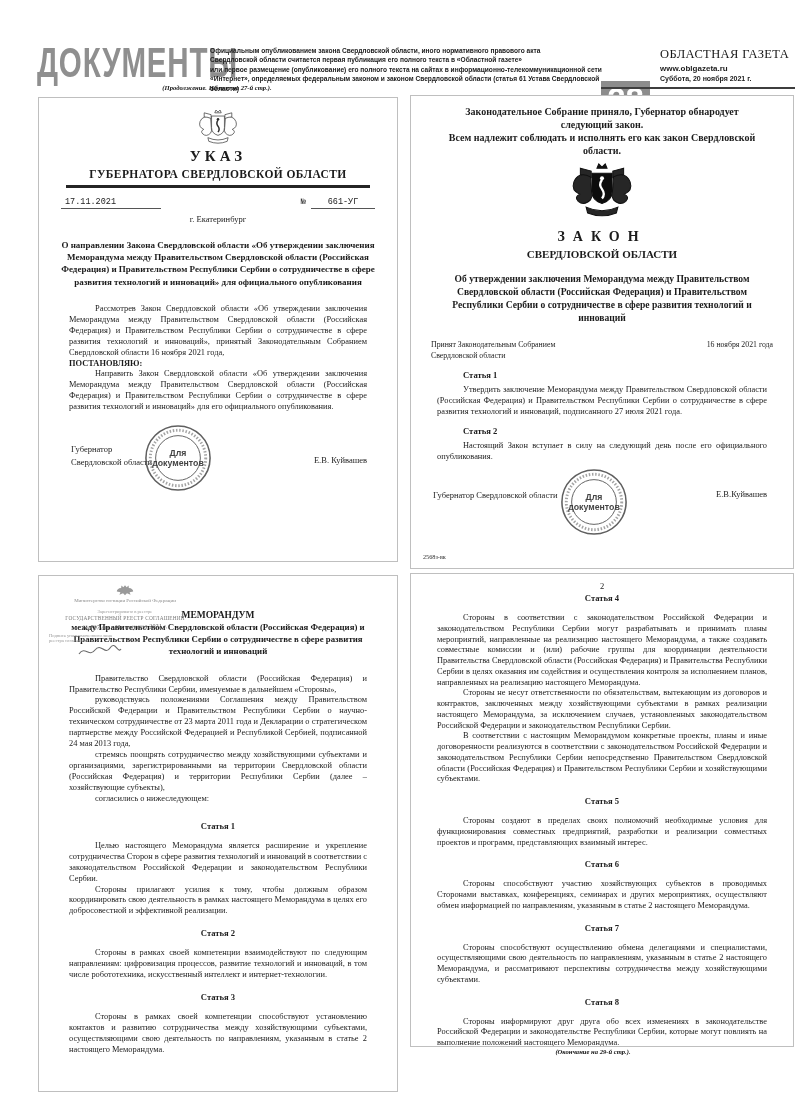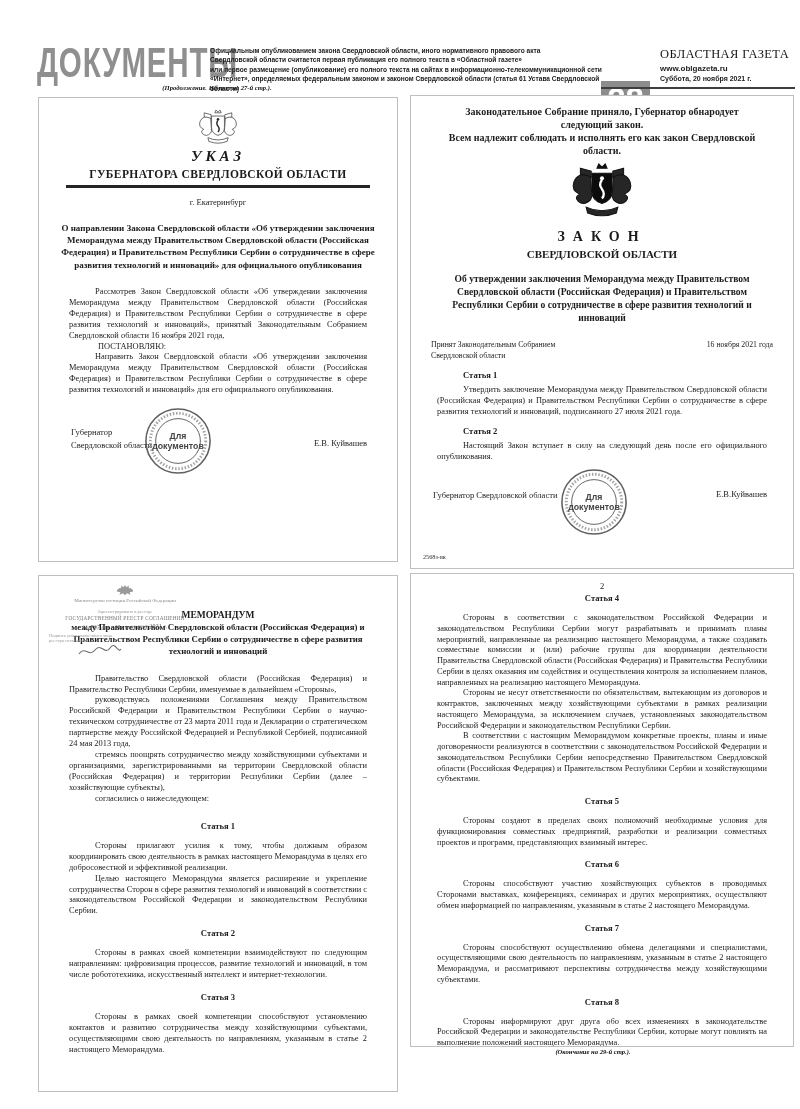--- a/index.html
+++ b/index.html
@@ -27,36 +27,36 @@
   .cont-bottom{left:528px;top:1048px;width:130px;text-align:center;}
 
   
   .docbox{position:absolute;background:#fff;border:1px solid #bfbfbf;overflow:hidden;}
   #box-ukaz {left:38px; top:97px; width:358px; height:463px;}
   #box-zakon{left:410px;top:95px; width:382px; height:472px;}
   #box-memo {left:38px; top:575px;width:358px; height:515px;}
   #box-page2{left:410px;top:573px;width:382px; height:472px;}
 
   .crest{display:block;margin:0 auto;}
-  .doc-type{text-align:center;font-weight:bold;font-size:15px;letter-spacing:4px;font-style:italic;}
+  .doc-type{text-align:center;font-weight:bold;font-size:15px;letter-spacing:4px;}
   .doc-issuer{text-align:center;font-weight:bold;font-size:11.5px;letter-spacing:.4px;margin-top:3px;}
   .thick-rule{width:304px;height:3px;background:#242424;margin:5px auto 9px;}
 
   .meta-row{display:flex;justify-content:space-between;align-items:flex-end;
             padding:0 22px;font-family:"Liberation Mono",monospace;font-size:8.5px;color:#222;}
   .meta-date{display:inline-block;width:96px;border-bottom:1px solid #555;padding:0 0 1px 4px;}
   .meta-num-wrap{white-space:nowrap;}
   .meta-num{display:inline-block;width:64px;border-bottom:1px solid #555;text-align:center;padding-bottom:1px;}
   .doc-city{text-align:center;font-size:8.5px;margin-top:5px;}
 
   .doc-title{text-align:center;font-weight:bold;font-size:9px;line-height:1.36;margin:15px auto 16px;width:314px;}
   .doc-body{padding:0 30px;font-size:8.4px;line-height:1.3;text-align:justify;margin-top:13px;}
   .doc-body-r{padding:0 26px;font-size:8.4px;line-height:1.28;text-align:justify;}
   .para{text-indent:26px;}
-  .resolve{font-weight:normal;margin-left:29px;}
+  .resolve{font-weight:bold;}
 
   .preamble{padding:9px 30px 0;text-align:center;font-weight:bold;font-size:10px;line-height:1.3;}
   .zakon-type{text-align:center;font-weight:bold;font-size:14px;letter-spacing:8px;margin-top:6px;}
   .zakon-region{text-align:center;font-weight:bold;font-size:11px;margin-top:3px;}
   .adopted-row{display:flex;justify-content:space-between;padding:0 20px;font-size:7.8px;margin-top:12px;line-height:1.35;}
   .art-l{font-weight:bold;font-size:8.6px;text-indent:26px;margin:9px 0 4px;}
   .art-c{text-align:center;font-weight:bold;font-size:8.6px;margin:11px 0 9px;}
 
   .sig-block{position:relative;height:64px;margin-top:22px;}
   .sig-post{position:absolute;left:32px;top:8px;font-size:8.5px;line-height:1.55;}
@@ -120,20 +120,24 @@
         <path d="M66 22 q17 -8 23 7 q4 12 -8 17 q8 4 2 10 q-8 7 -17 -2 l-2 -5 z"></path>
         <path d="M36 17 h28 v25 q0 13 -14 17 q-14 -4 -14 -17 z"></path>
         <path d="M28 64 q22 10 44 0 l-2 8 q-20 8 -40 0 z"></path>
       </g>
       <path d="M50 26 q-5 7 0 13 q5 7 0 13" stroke="#2d2d2d" stroke-width="3.2" fill="none"></path>
       <circle cx="50" cy="24" r="2.8" fill="#2d2d2d"></circle>
     </svg>
     <div class="doc-type">УКАЗ</div>
     <div class="doc-issuer">ГУБЕРНАТОРА СВЕРДЛОВСКОЙ ОБЛАСТИ</div>
     <div class="thick-rule"></div>
+    <div class="meta-row">
+      <span class="meta-date">17.11.2021</span>
+      <span class="meta-num-wrap"><span>№</span> <span class="meta-num">661-УГ</span></span>
+    </div>
     <div class="doc-city">г. Екатеринбург</div>
     <div class="doc-title">О направлении Закона Свердловской области «Об утверждении заключения Меморандума между Правительством Свердловской области (Российская Федерация) и Правительством Республики Сербии о сотрудничестве в сфере развития технологий и инноваций» для официального опубликования</div>
     <div class="doc-body">
       <div class="para">Рассмотрев Закон Свердловской области «Об утверждении заключения Меморандума между Правительством Свердловской области (Российская Федерация) и Правительством Республики Сербии о сотрудничестве в сфере развития технологий и инноваций», принятый Законодательным Собранием Свердловской области 16 ноября 2021 года,</div>
       <div class="resolve">ПОСТАНОВЛЯЮ:</div>
       <div class="para">Направить Закон Свердловской области «Об утверждении заключения Меморандума между Правительством Свердловской области (Российская Федерация) и Правительством Республики Сербии о сотрудничестве в сфере развития технологий и инноваций» для его официального опубликования.</div>
     </div>
     <div class="sig-block">
       <div class="sig-post">
         <div>Губернатор</div>
@@ -223,22 +227,22 @@
     <div class="memo-title">
       <div class="t1">МЕМОРАНДУМ</div>
       <div class="t2">между Правительством Свердловской области (Российская Федерация) и Правительством Республики Сербии о сотрудничестве в сфере развития технологий и инноваций</div>
     </div>
     <div class="doc-body" style="margin-top:16px">
       <div class="para">Правительство Свердловской области (Российская Федерация) и Правительство Республики Сербии, именуемые в дальнейшем «Стороны»,</div>
       <div class="para">руководствуясь положениями Соглашения между Правительством Российской Федерации и Правительством Республики Сербии о научно-техническом сотрудничестве от 23 марта 2011 года и Декларации о стратегическом партнерстве между Российской Федерацией и Республикой Сербией, подписанной 24 мая 2013 года,</div>
       <div class="para">стремясь поощрять сотрудничество между хозяйствующими субъектами и организациями, зарегистрированными на территории Свердловской области (Российская Федерация) и территории Республики Сербии (далее – хозяйствующие субъекты),</div>
       <div class="para">согласились о нижеследующем:</div>
       <div class="art-c" style="margin-top:16px">Статья 1</div>
+      <div class="para">Целью настоящего Меморандума является расширение и укрепление сотрудничества Сторон в сфере развития технологий и инноваций в соответствии с законодательством Российской Федерации и законодательством Республики Сербии.</div>
       <div class="para">Стороны прилагают усилия к тому, чтобы должным образом координировать свою деятельность в рамках настоящего Меморандума в целях его добросовестной и эффективной реализации.</div>
-      <div class="para">Целью настоящего Меморандума является расширение и укрепление сотрудничества Сторон в сфере развития технологий и инноваций в соответствии с законодательством Российской Федерации и законодательством Республики Сербии.</div>
       <div class="art-c">Статья 2</div>
       <div class="para">Стороны в рамках своей компетенции взаимодействуют по следующим направлениям: цифровизация процессов, развитие технологий и инноваций, в том числе робототехника, искусственный интеллект и интернет-технологии.</div>
       <div class="art-c">Статья 3</div>
       <div class="para">Стороны в рамках своей компетенции способствуют установлению контактов и развитию сотрудничества между хозяйствующими субъектами, осуществляющими свою деятельность по направлениям, указанным в статье 2 настоящего Меморандума.</div>
     </div>
   </section>
 
   <section class="docbox" id="box-page2">
     <div class="page2-num">2</div>
     <div class="doc-body-r">

